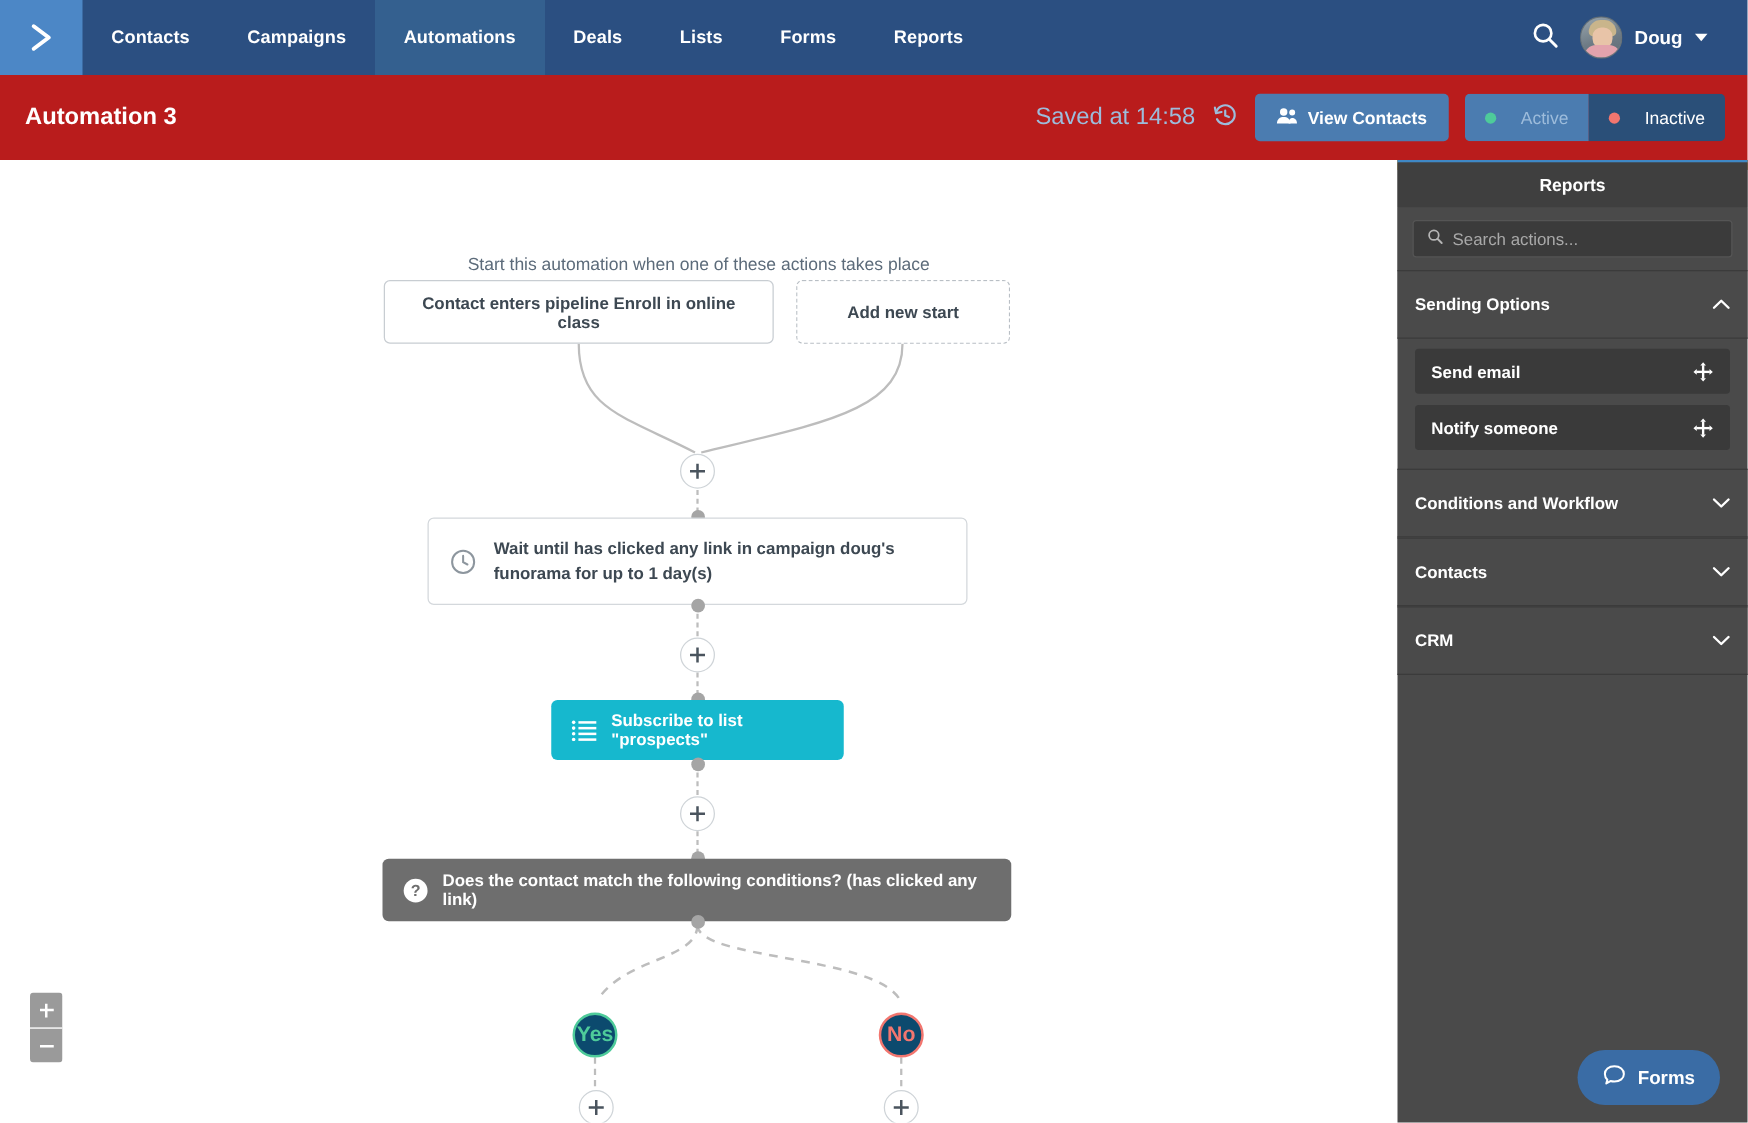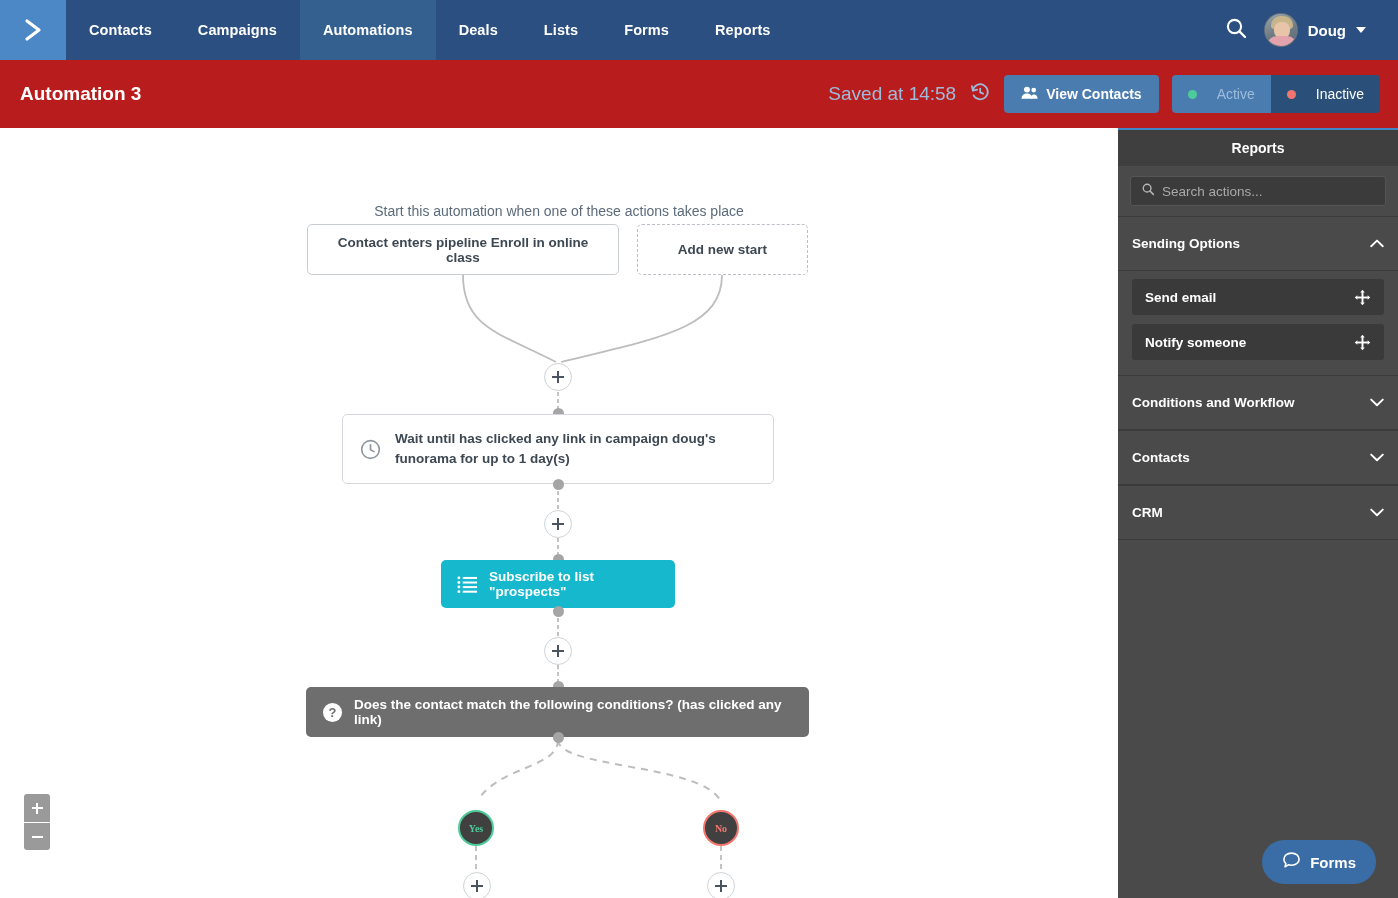--- a/index.html
+++ b/index.html
@@ -151,22 +151,22 @@
   }
   .step-gray {
     background:#6e6e6e; color:#fff;
     font-size:13.5px; font-weight:bold;
     padding: 0 16px; gap:11px;
   }
   .icon-wrap { display:flex; align-items:center; flex:0 0 auto; }
 
   .branch-badge {
     position:absolute; width:36px; height:36px; border-radius:50%;
-    background:#404040; display:flex; align-items:center; justify-content:center;
-    font-size:10px; font-weight:bold; cursor:pointer;font-family:Liberation Serif, serif;
+    background:#0c4a6e; display:flex; align-items:center; justify-content:center;
+    font-size:17px; font-weight:bold; cursor:pointer;
   }
   .branch-yes { border:2px solid #4ecb9a; color:#4ecb9a; }
   .branch-no  { border:2px solid #f2766f; color:#f2766f; }
 
   
   .zoom-ctrls {
     position:absolute; left:24px; bottom:48px;
     width:26px; border-radius:3px; overflow:hidden;
     box-shadow:0 0 0 0 transparent;
   }

